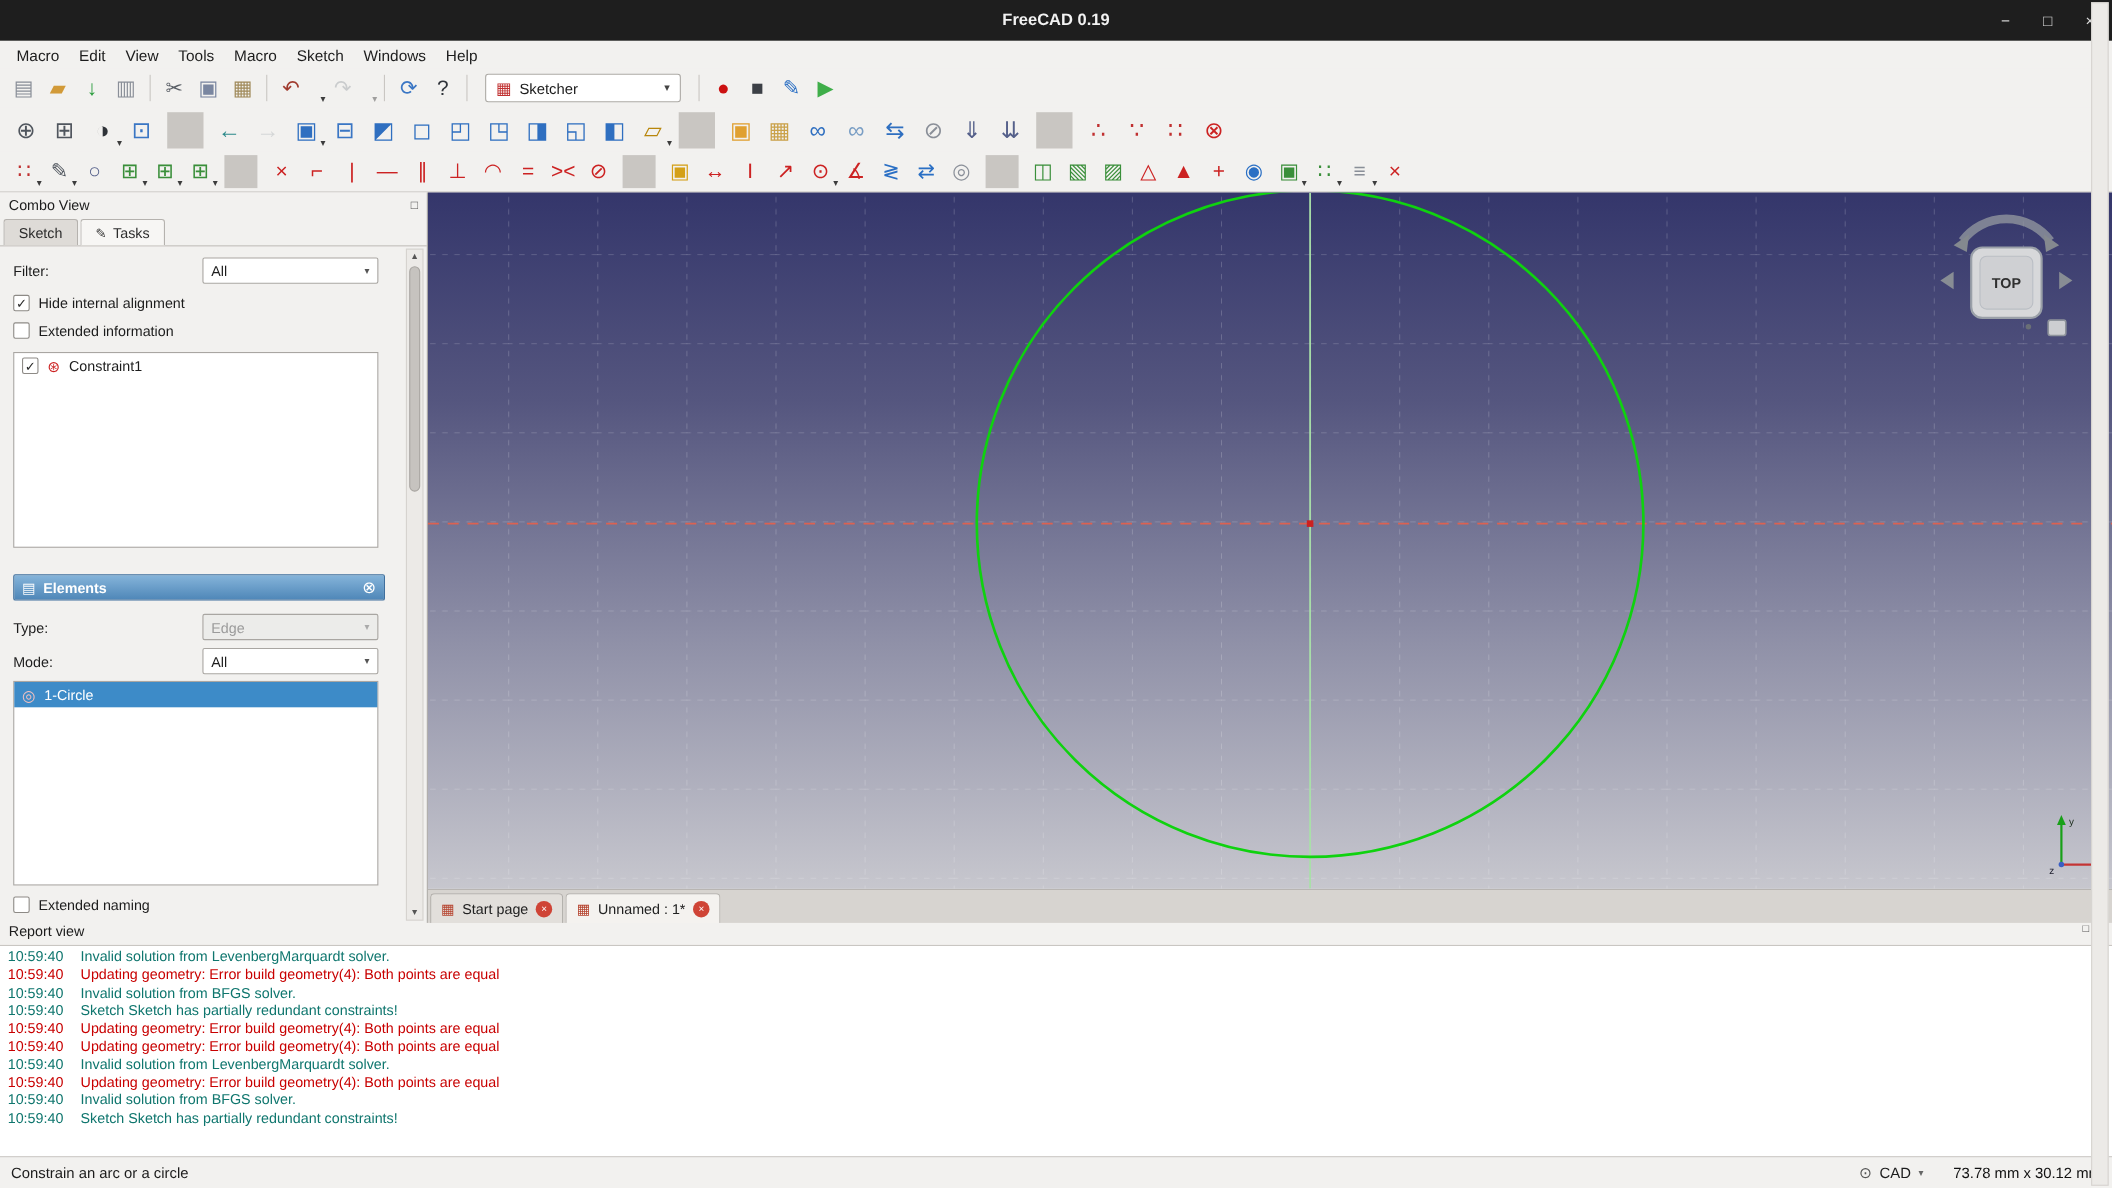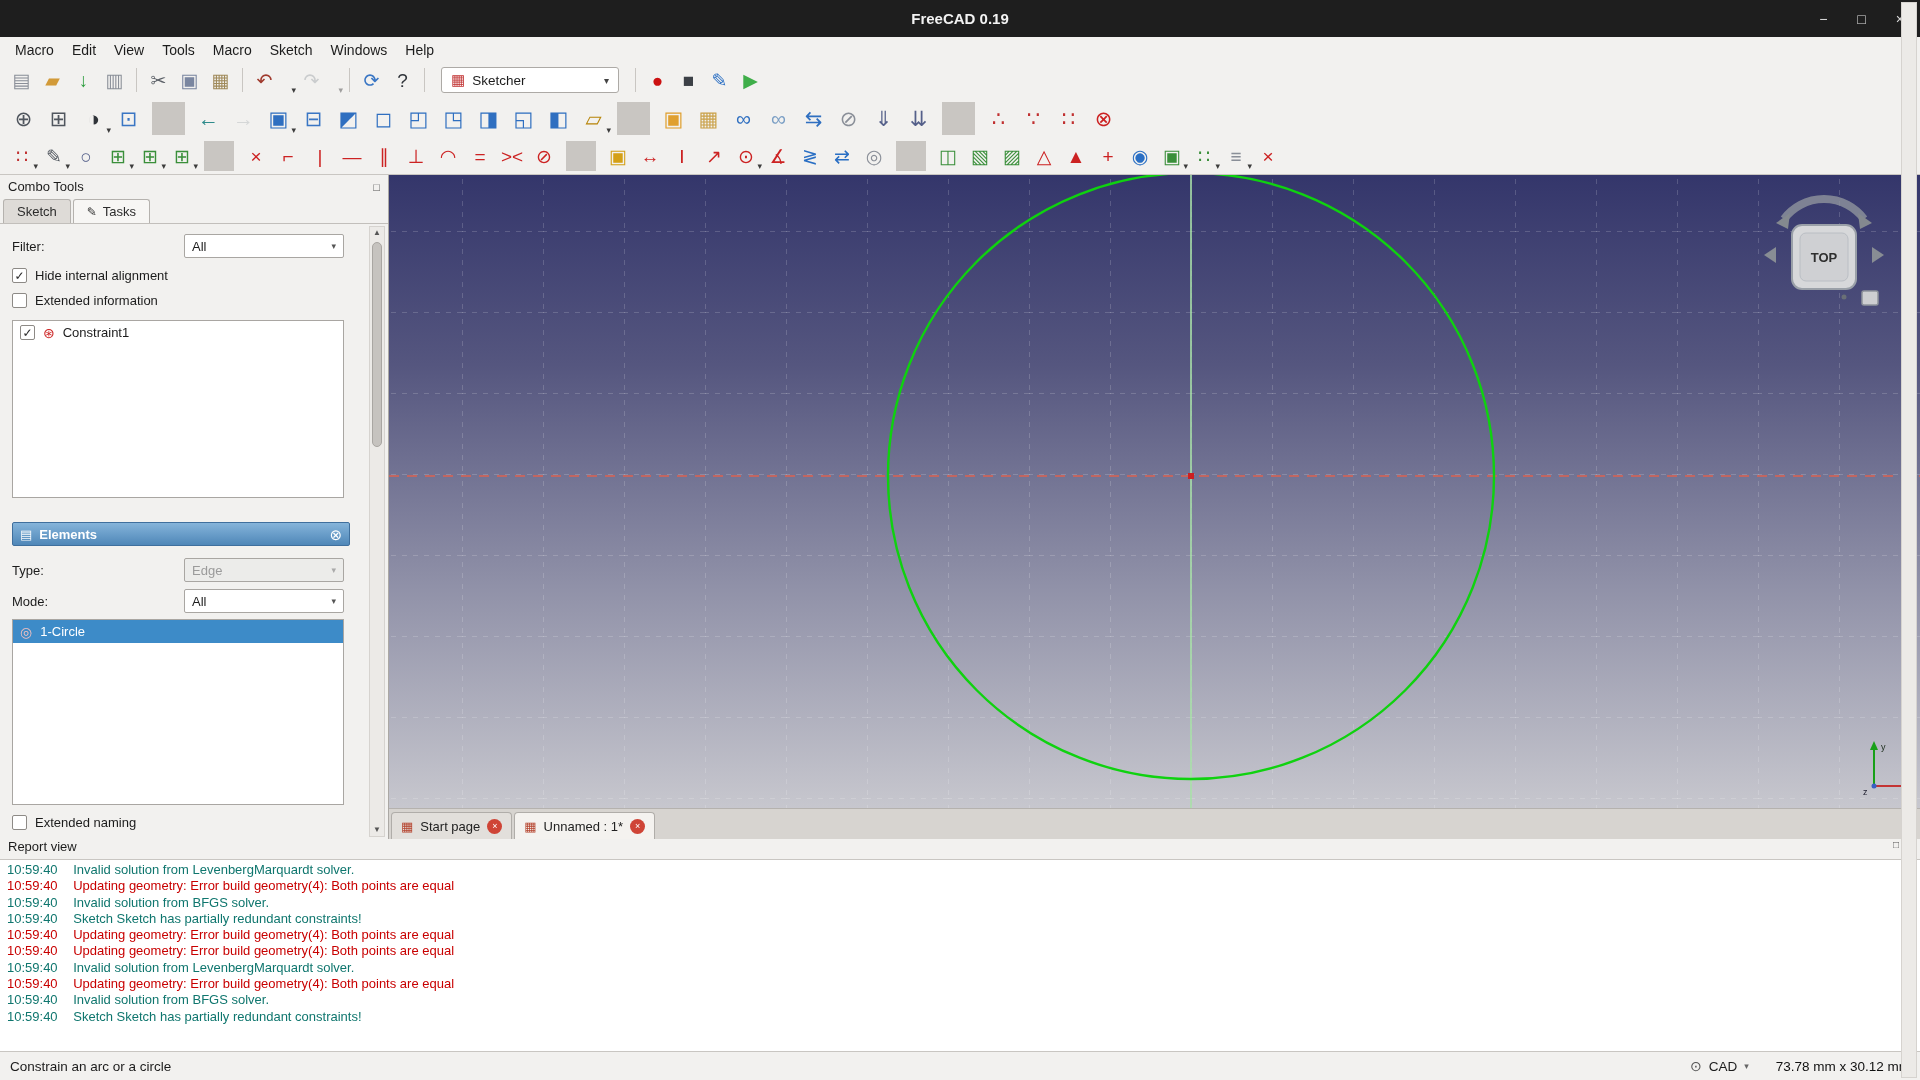--- a/index.html
+++ b/index.html
@@ -624,21 +624,21 @@
     <span class="tbi">
       <span class="g" style="color: rgb(204, 34, 34);">×</span>
 
     </span>
   </div>
 
 <div class="main">
 
   <div class="combo-view">
     <div class="cv-header">
-      <span>Combo Tools</span>
+      <span>Combo View</span>
       <span class="spacer"></span>
       <span class="cv-float">□</span>
     </div>
 
     <div class="cv-tabs">
 
         <div class="cv-tab">
 
           <span>Sketch</span>
         </div>

